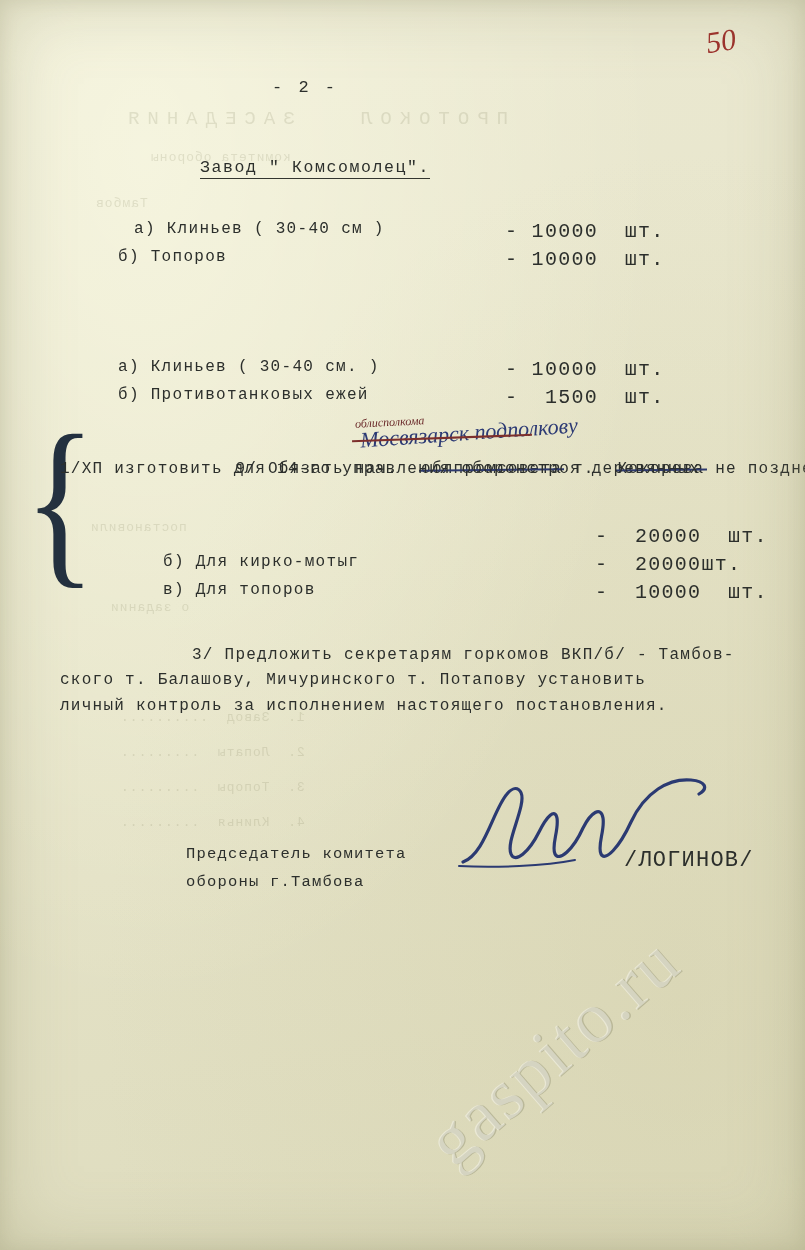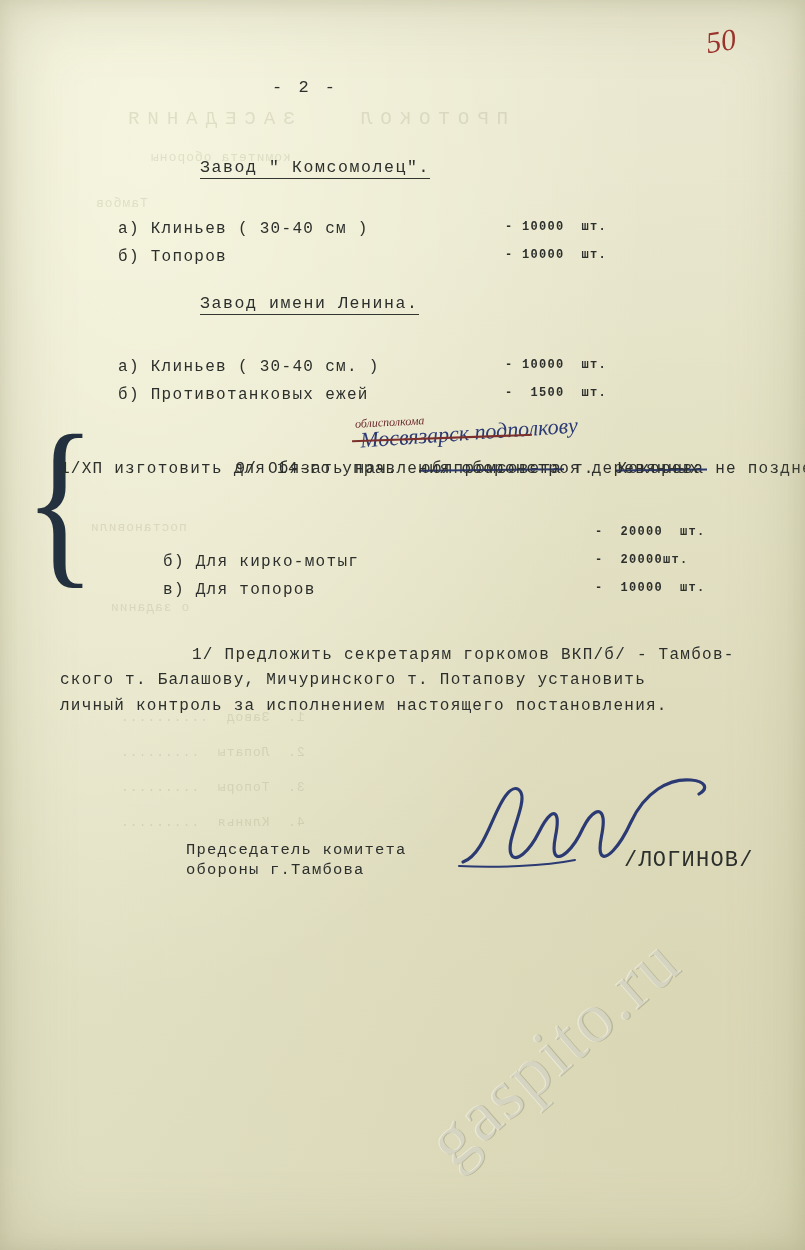--- a/index.html
+++ b/index.html
@@ -81,24 +81,23 @@
 
   .line {
     position: absolute;
     font-size: 16px;
     letter-spacing: 1.3px;
     white-space: pre;
   }
 
   .amount {
     position: absolute;
-    font-size: 12px;
+    font-size: 20px;
     letter-spacing: 1.3px;
     white-space: pre;
-    font-weight: bold;
   }
 
   .para {
     position: absolute;
     font-size: 16px;
     letter-spacing: 1.25px;
     line-height: 25px;
     white-space: pre;
   }
 
@@ -156,21 +155,21 @@
     font-family: "Liberation Serif", serif;
     transform: scaleY(1.25);
   }
 
   .signature-block {
     position: absolute;
     top: 840px;
     left: 186px;
     font-size: 15.5px;
     letter-spacing: 1.2px;
-    line-height: 20px;
+    line-height: 28px;
     white-space: pre;
   }
   .signer {
     position: absolute;
     top: 848px;
     left: 624px;
     font-size: 22px;
     letter-spacing: 1.2px;
   }
 
@@ -212,26 +211,25 @@
 <div class="bleed" style="top:780px; left:120px;">3.  Топоры  .........</div>
 <div class="bleed" style="top:815px; left:120px;">4.  Клинья  .........</div>
 
 <div class="doc">
 
   <div class="folio">50</div>
 
   <div class="page-num">- 2 -</div>
 
   <div class="heading" id="h-komsomolets">Завод " Комсомолец".</div>
-  <div class="line" style="top:220px; left:118px;text-align:center;">а) Клиньев ( 30-40 см )</div>
+  <div class="line" style="top:220px; left:134px;text-align:center;">а) Клиньев ( 30-40 см )</div>
   <div class="amount" style="top:220px; left:505px;">- 10000  шт.</div>
   <div class="line" style="top:248px; left:118px;">б) Топоров</div>
   <div class="amount" style="top:248px; left:505px;">- 10000  шт.</div>
 
-  <div class="heading" id="h-lenina">Завод имени Ленина.</div>
   <div class="line" style="top:358px; left:118px;">а) Клиньев ( 30-40 см. )</div>
   <div class="amount" style="top:358px; left:505px;">- 10000  шт.</div>
   <div class="line" style="top:386px; left:118px;">б) Противотанковых ежей</div>
   <div class="amount" style="top:386px; left:505px;">-  1500  шт.</div>
 
   <div class="ink" id="ink-correction">Мосвязарск подполкову</div>
   <div class="ink" id="ink-small">облисполкома</div>
   <div id="ink-under"></div>
 
   <div class="brace">{</div>
@@ -240,21 +238,21 @@
     <span style="display:inline-block; width:132px;"></span><span>9/ Обязать нач. </span><span class="strikeout">облпромсовета</span><span> т. </span><span class="strikeout">Кокорева</span><span> не позднее</span>
   </div>
   <div class="para" style="top:457px; left:60px;">1/ХП изготовить для 14-го управления оборонстроя деревянных</div>
 
   <div class="amount" style="top:525px; left:595px;text-align:right;">-  20000  шт.</div>
   <div class="line" style="top:553px; left:163px;">б) Для кирко-мотыг</div>
   <div class="amount" style="top:553px; left:595px;">-  20000шт.</div>
   <div class="line" style="top:581px; left:163px;">в) Для топоров</div>
   <div class="amount" style="top:581px; left:595px;">-  10000  шт.</div>
 
-  <div class="para" style="top:643px; left:60px;"><span style="display:inline-block;width:132px;"></span><span>1/ Предложить секретарям горкомов ВКП/б/ - Тамбов-</span></div>
+  <div class="para" style="top:643px; left:60px;"><span style="display:inline-block;width:132px;"></span><span>3/ Предложить секретарям горкомов ВКП/б/ - Тамбов-</span></div>
   <div class="para" style="top:668px; left:60px;">ского т. Балашову, Мичуринского т. Потапову установить</div>
   <div class="para" style="top:694px; left:60px;">личный контроль за исполнением настоящего постановления.</div>
 
   <div class="signature-block"><span>Председатель комитета</span>
 <span>обороны г.Тамбова</span></div>
 
   <svg class="autograph" viewBox="0 0 260 110">
     <path d="M8 92 C 30 84, 38 40, 52 24 C 60 14, 70 18, 66 36 C 62 54, 52 74, 56 84 C 60 94, 74 82, 84 62 C 92 46, 100 38, 102 48 C 104 60, 96 76, 100 84 C 104 92, 118 80, 128 58 C 136 42, 146 36, 148 48 C 150 60, 142 76, 146 84 C 150 92, 164 78, 176 52 C 190 22, 214 8, 236 10 C 250 11, 254 18, 244 24" fill="none" stroke="#2b3a72" stroke-width="3.2" stroke-linecap="round" stroke-linejoin="round"></path>
     <path d="M4 96 C 40 98, 90 96, 120 90" fill="none" stroke="#2b3a72" stroke-width="2" stroke-linecap="round"></path>
   </svg>

